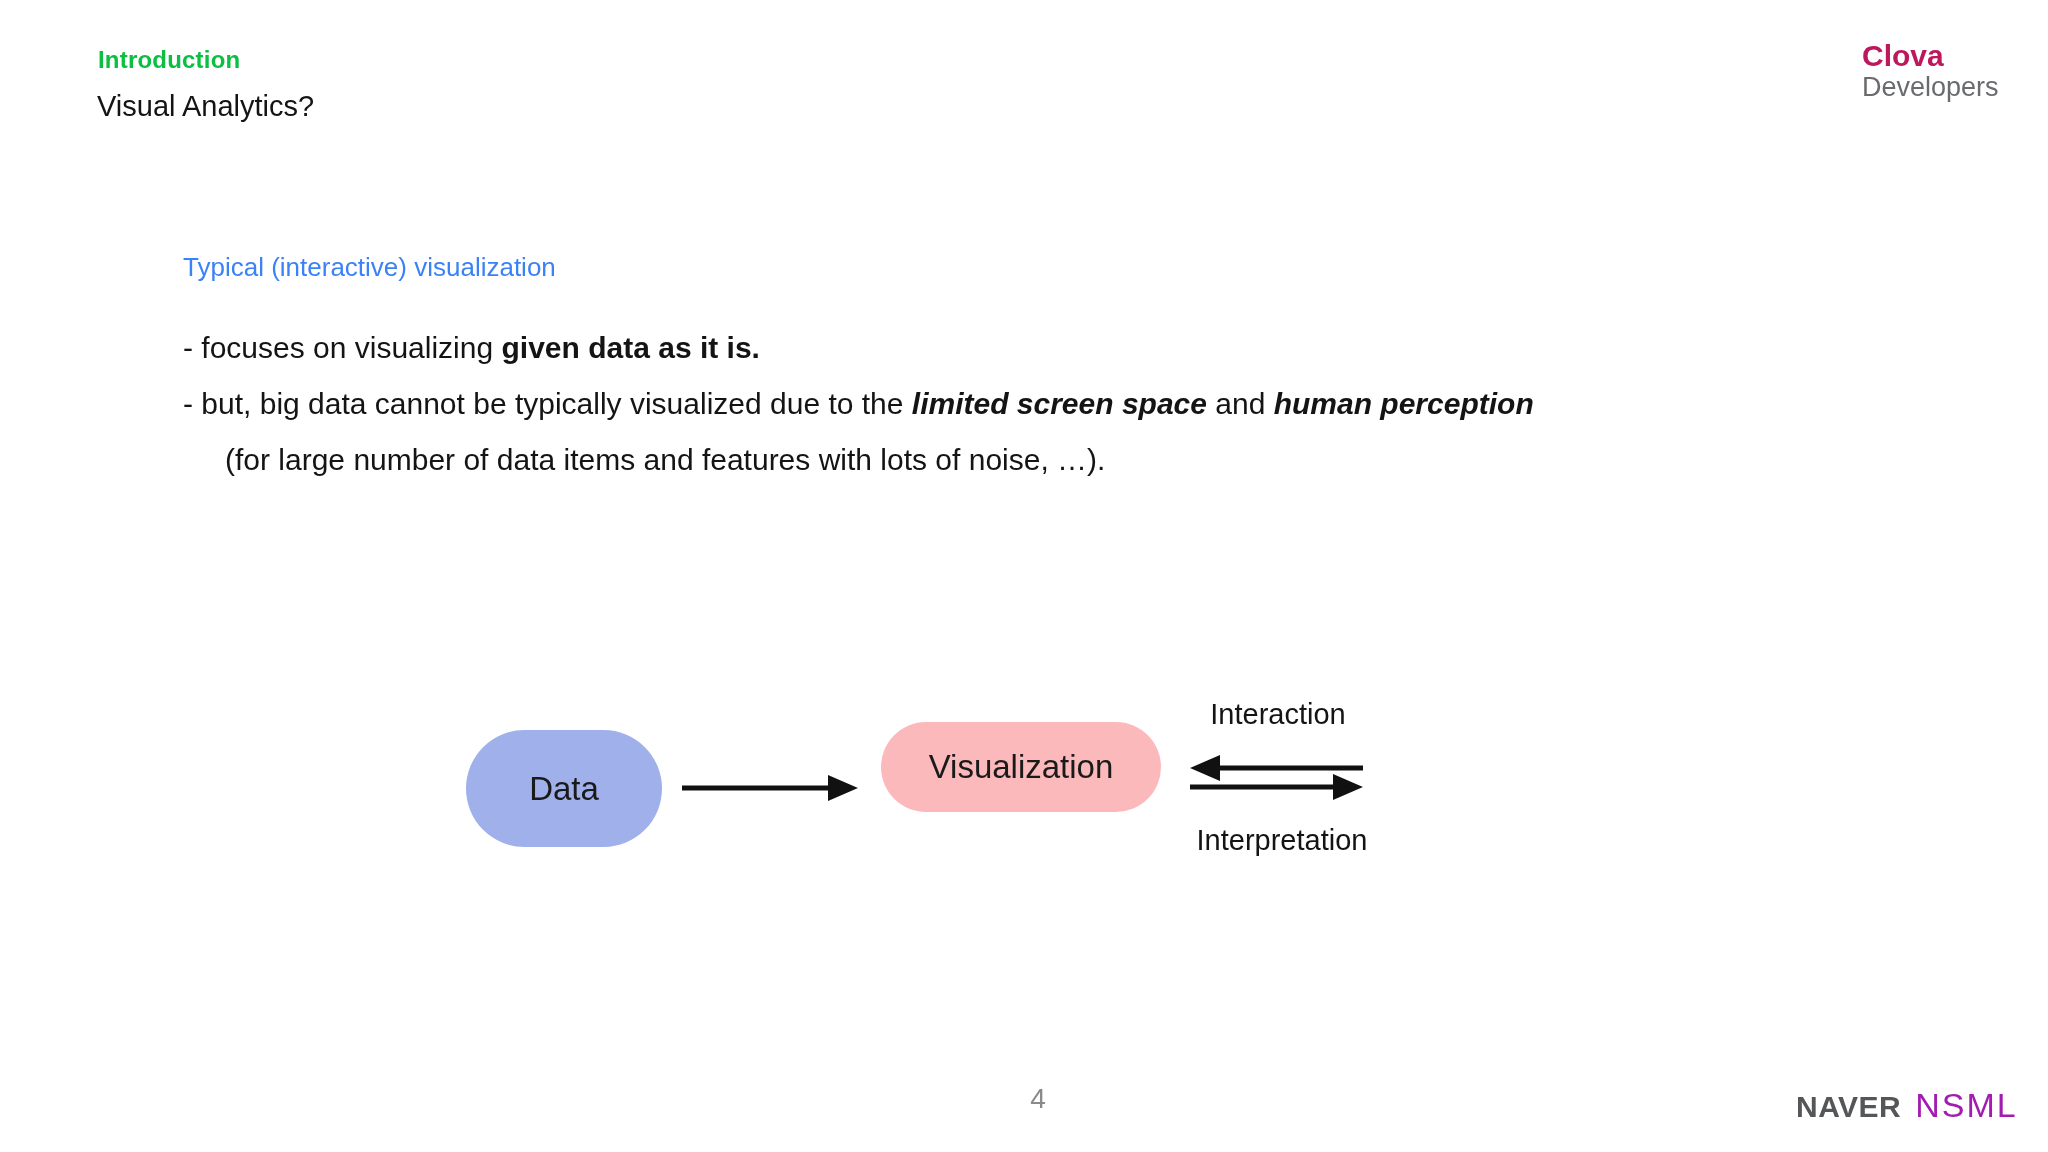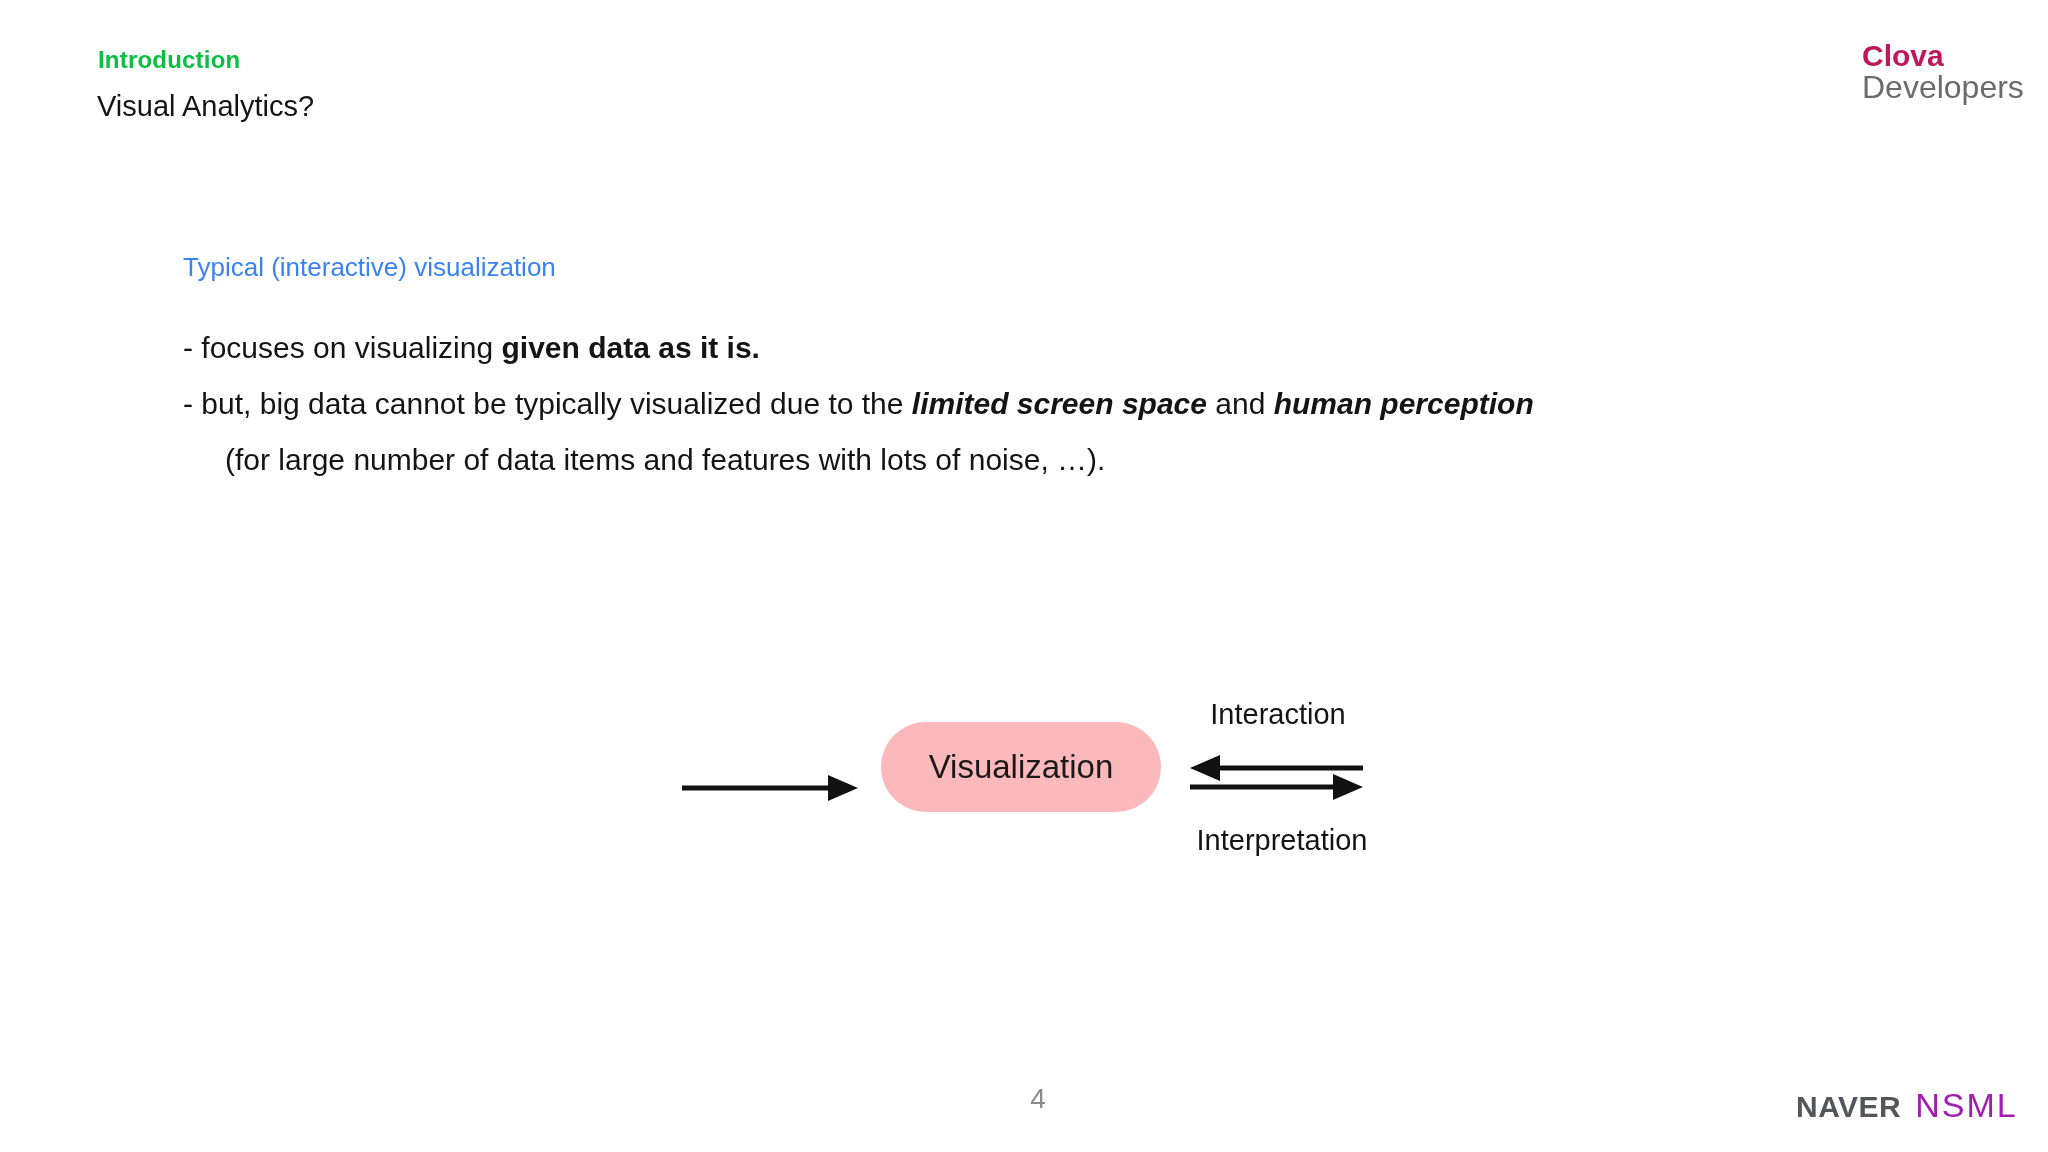--- a/index.html
+++ b/index.html
@@ -16,21 +16,21 @@
   .eyebrow {
     position: absolute; left: 98px; top: 46px;
     font-size: 24px; font-weight: 700; letter-spacing: 0.2px;
   }
   .slide-title {
     position: absolute; left: 97px; top: 90px;
     font-size: 29px; font-weight: 400; color: #141414;
   }
   .clova-logo { position: absolute; left: 1862px; top: 40px; text-align: left; }
   .clova-main { font-size: 30px; font-weight: 700; color: #be185d; line-height: 32px; }
-  .clova-sub  { font-size: 32px; font-weight: 400; color: #6a6b6e; line-height: 31px; }
+  .clova-sub  { font-size: 27px; font-weight: 400; color: #6a6b6e; line-height: 31px; }
 
   
   .heading {
     position: absolute; left: 183px; top: 252px;
     font-size: 26px; font-weight: 400; color: #3b82f6;
   }
   .bullet {
     position: absolute; left: 183px;
     font-size: 30px; color: #141414; white-space: nowrap;
   }
@@ -89,20 +89,23 @@
   <div class="bullet b1">
     <span>- focuses on visualizing </span><span class="bold">given data as it is.</span>
   </div>
 
   <div class="bullet b2">
     <span>- but, big data cannot be typically visualized due to the </span><span class="boldital">limited screen space</span><span> and </span><span class="boldital">human perception</span>
   </div>
 
   <div class="bullet b3">(for large number of data items and features with lots of noise, …).</div>
 
+  <div class="pill pill-data" style="background: rgb(159, 176, 234);">
+    <span>Data</span>
+  </div>
 
   <div class="pill pill-visualization" style="background: rgb(252, 185, 187);">
     <span>Visualization</span>
   </div>
 
 
   <div class="arrow-label label-interaction">Interaction</div>
   <div class="arrow-label label-interpretation">Interpretation</div>
 
   <svg class="arrows-svg" viewBox="0 0 1300 190" xmlns="http://www.w3.org/2000/svg">

